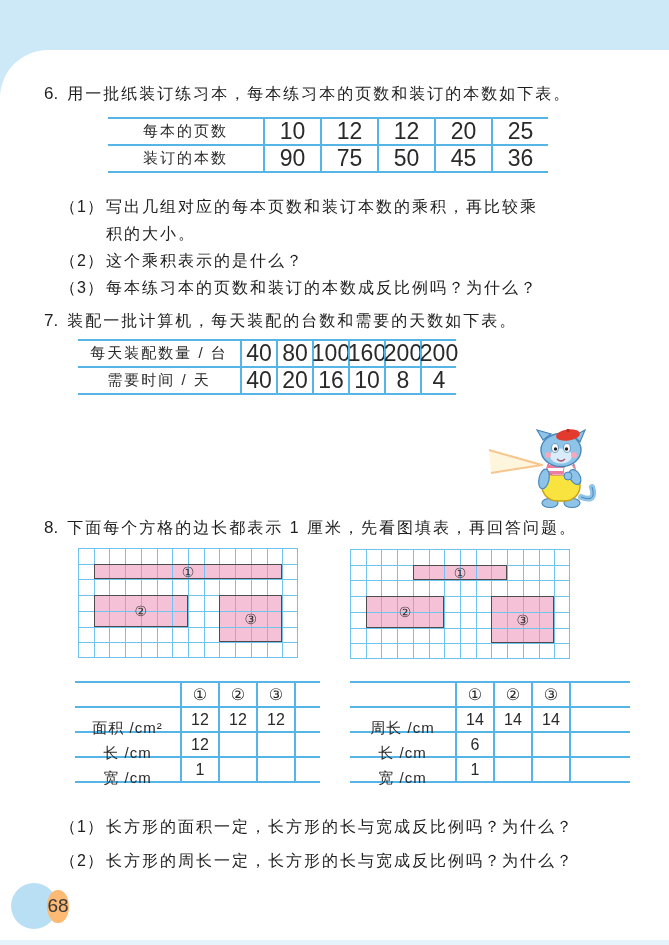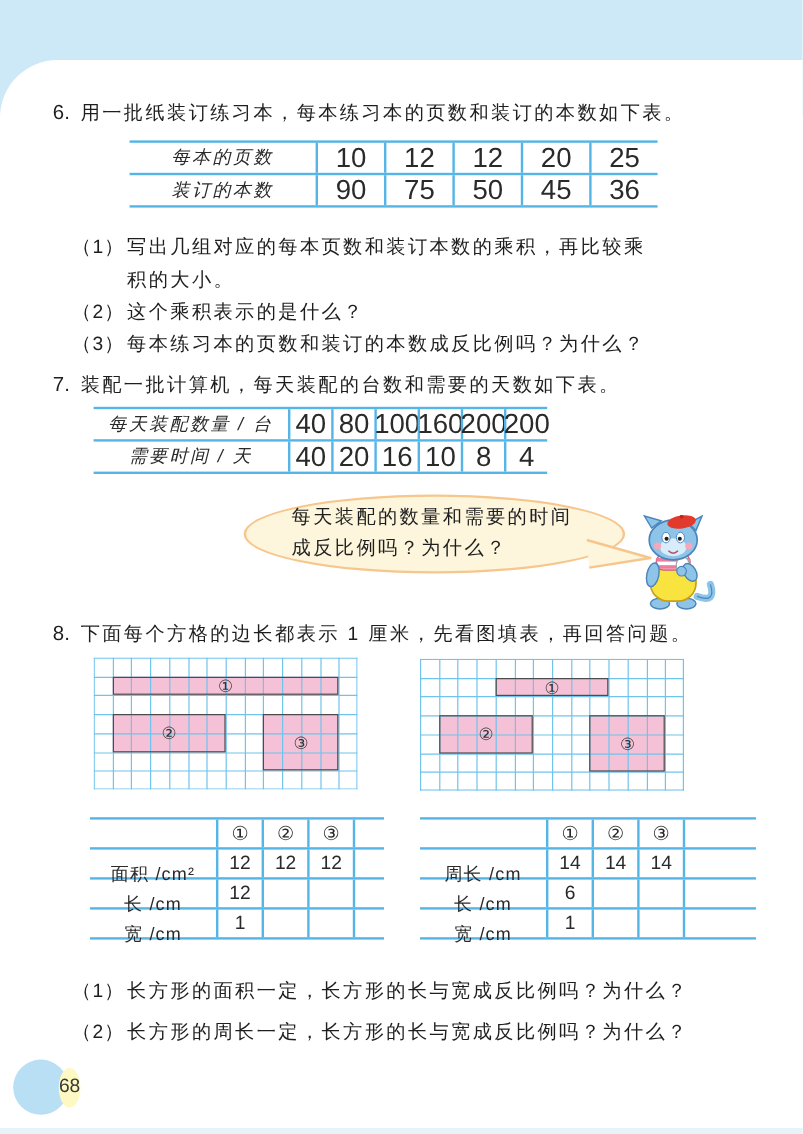--- a/index.html
+++ b/index.html
@@ -25,21 +25,21 @@
   #q6-1 { left:60px; top:193px; }
   #q6-2 { left:60px; top:247px; }
   #q6-3 { left:60px; top:274px; }
   #q8-1 { left:60px; top:813px; }
   #q8-2 { left:60px; top:847px; }
 
   
   .ptable { position:absolute; border-bottom:2px solid #55b5e7; color:#2a2a2a; }
   .ptable .trow { display:flex; border-top:2px solid #55b5e7; height:27px; }
   .ptable .tlabel { display:flex; align-items:center; justify-content:center;
-                    font-size:15px; letter-spacing:2px;font-style:italic; }
+                    font-size:15px; letter-spacing:2px; }
   .ptable .tcell { display:flex; align-items:center; justify-content:center;
                    border-left:2px solid #55b5e7; font-size:23px; }
   #table6 { left:108px; top:117px; }
   #table6 .tlabel { width:155px; }
   #table6 .tcell  { width:57px; }
   #table7 { left:78px; top:339px; }
   #table7 .tlabel { width:162px; }
   #table7 .tcell  { width:36px; }
 
   
@@ -67,23 +67,23 @@
   .bubble { position:absolute; left:203px; top:412px; width:318px; height:66px; z-index:3;
             background:#fdf6dd; border:2px solid #f6c68c; border-radius:50%;
             display:flex; flex-direction:column; justify-content:center;
             padding-left:38px; font-size:16px; letter-spacing:2px; line-height:26px; }
   .bubble-tail { position:absolute; left:488px; top:446px; z-index:4; }
   .mascot { position:absolute; left:521px; top:429px; z-index:5; }
 
   
   .badge { position:absolute; left:11px; top:883px; width:46px; height:46px; border-radius:50%;
            background:#b9dff5; display:flex; align-items:center; justify-content:center; z-index:2; }
-  .badge-inner { width:33px; height:33px; border-radius:50%; background:#fef9c3;
+  .badge-inner { width:33px; height:33px; border-radius:50%; background:#fdba74;
                  display:flex; align-items:center; justify-content:center;
-                 font-size:16px; color:#3a3a3a;margin-left:48px; }
+                 font-size:19px; color:#3a3a3a;margin-left:48px; }
 </style>
 </head>
 <body>
 
 <div class="page">
   <div class="band"></div>
   <div class="sheet"></div>
   <div class="bottom-strip"></div>
 
   <div class="content">
@@ -142,24 +142,20 @@
           <div class="tlabel">需要时间 / 天</div>
           <div class="tcell">40</div>
           <div class="tcell">20</div>
           <div class="tcell">16</div>
           <div class="tcell">10</div>
           <div class="tcell">8</div>
           <div class="tcell">4</div>
         </div>
       </div>
 
-    <div class="bubble">
-      <span>每天装配的数量和需要的时间</span>
-      <span>成反比例吗？为什么？</span>
-    </div>
     <svg class="bubble-tail" width="60" height="32">
       <path d="M1 4 L54 19 L3 27" fill="#fdf6dd" stroke="#f6c68c" stroke-width="2" stroke-linejoin="round"></path>
     </svg>
 
     <svg class="mascot" width="82" height="80" viewBox="0 0 82 80">
       <path d="M60 68 Q76 74 71 58" fill="none" stroke="#8fc4e9" stroke-width="6" stroke-linecap="round"></path>
       <path d="M60 68 Q76 74 71 58" fill="none" stroke="#4a86ba" stroke-width="1"></path>
       <ellipse cx="29" cy="74" rx="8" ry="4.5" fill="#8fc4e9" stroke="#4a86ba" stroke-width="1.2"></ellipse>
       <ellipse cx="51" cy="74" rx="8" ry="4.5" fill="#8fc4e9" stroke="#4a86ba" stroke-width="1.2"></ellipse>
       <rect x="21" y="40" width="38" height="32" rx="15" fill="#f9e33f" stroke="#c79f1b" stroke-width="1.4"></rect>

